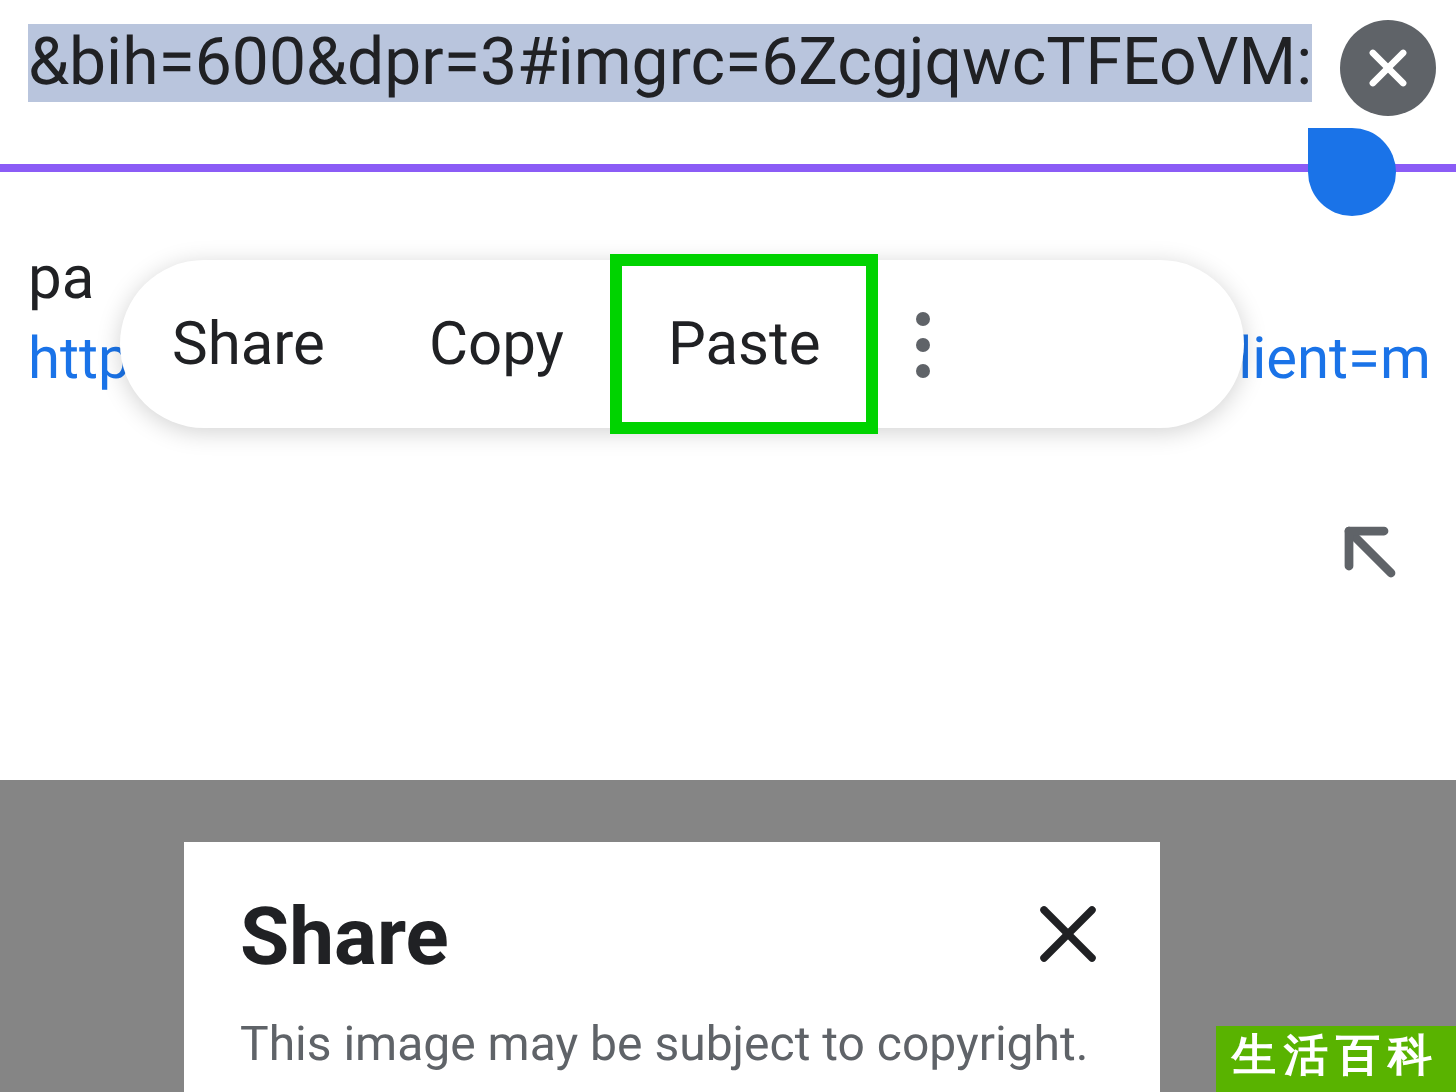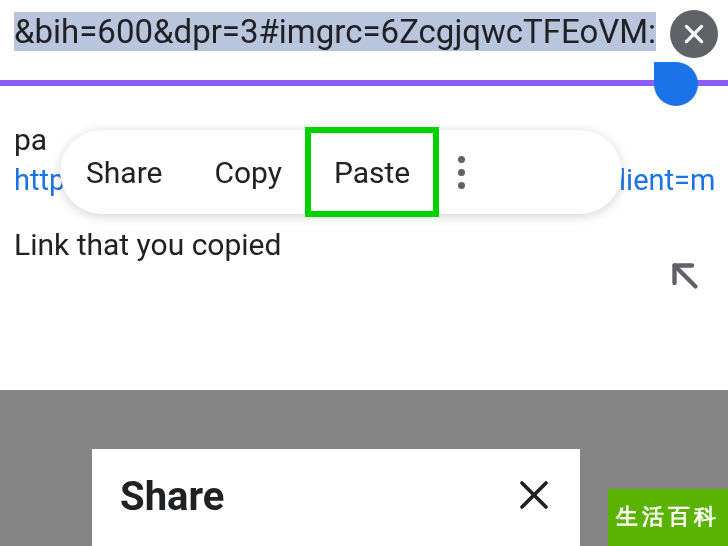--- a/index.html
+++ b/index.html
@@ -7,21 +7,21 @@
       width: 728px;
       height: 546px;
       font-family: Roboto, Arial, sans-serif;
       background: #fff;
       overflow: hidden;
       position: relative;
     }
     .address-bar-region {
       height: 86px;
       background: #fff;
-      border-bottom: 6px solid #8b5cf6;
+      border-bottom: 4px solid #8b5cf6;
       position: relative;
     }
     .selected-url {
       position: absolute;
       top: 8px;
       left: 14px;
       right: 70px;
       font-size: 33px;
       font-weight: 400;
       color: #202124;
@@ -161,21 +161,21 @@
       font-size: 24px;
       color: #5f6368;
     }
     .watermark {
       position: absolute;
       bottom: 0;
       right: 0;
       background: #59b300;
       color: #fff;
       font-size: 15px;
-      padding: 14px 8px;
+      padding: 2px 8px;
       text-align: right;
       line-height: 1.3;
       z-index: 20;
     }
     .watermark .big { font-size: 22px; font-weight: 700; letter-spacing: 4px; }
   </style>
 </head>
 <body>
 
 <div class="address-bar-region">
@@ -188,21 +188,20 @@
   </div>
   <div class="grab-handle"></div>
 </div>
 
 <div class="suggestion-area">
   <div class="sugg-row">
     <div class="sugg-title"><span>pa</span></div>
     <div class="sugg-link">https://www.google.com/search?q=pancake&amp;client=ms</div>
   </div>
   <div class="sugg-row">
-    <div class="sugg-title">Link that you copied</div>
     <div class="arrow-insert">
       <svg viewBox="0 0 24 24" fill="none" stroke="currentColor" stroke-width="2.5" stroke-linecap="round" stroke-linejoin="round">
           <line x1="6" y1="6" x2="18" y2="18"></line>
           <polyline points="6,16 6,6 16,6"></polyline>
         </svg>
     </div>
   </div>
 </div>
 
 <div class="context-menu">
@@ -223,17 +222,18 @@
 <div class="share-sheet">
   <div class="share-head">
     <div class="title">Share</div>
     <div class="close">
       <svg viewBox="0 0 24 24" fill="none" stroke="currentColor" stroke-width="2.5" stroke-linecap="round">
           <line x1="4" y1="4" x2="20" y2="20"></line>
           <line x1="20" y1="4" x2="4" y2="20"></line>
         </svg>
     </div>
   </div>
+  <div class="share-sub">This image may be subject to copyright.</div>
 </div>
 
 <div class="watermark">
   <div class="big">生活百科</div>
 </div>
 
 </body></html>

